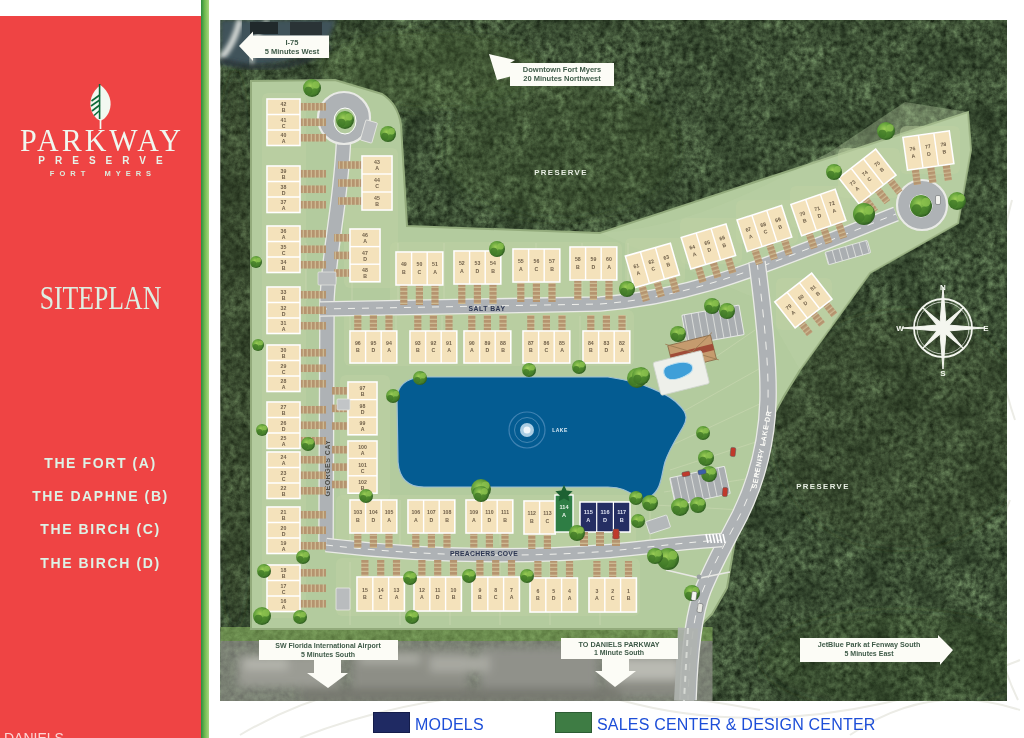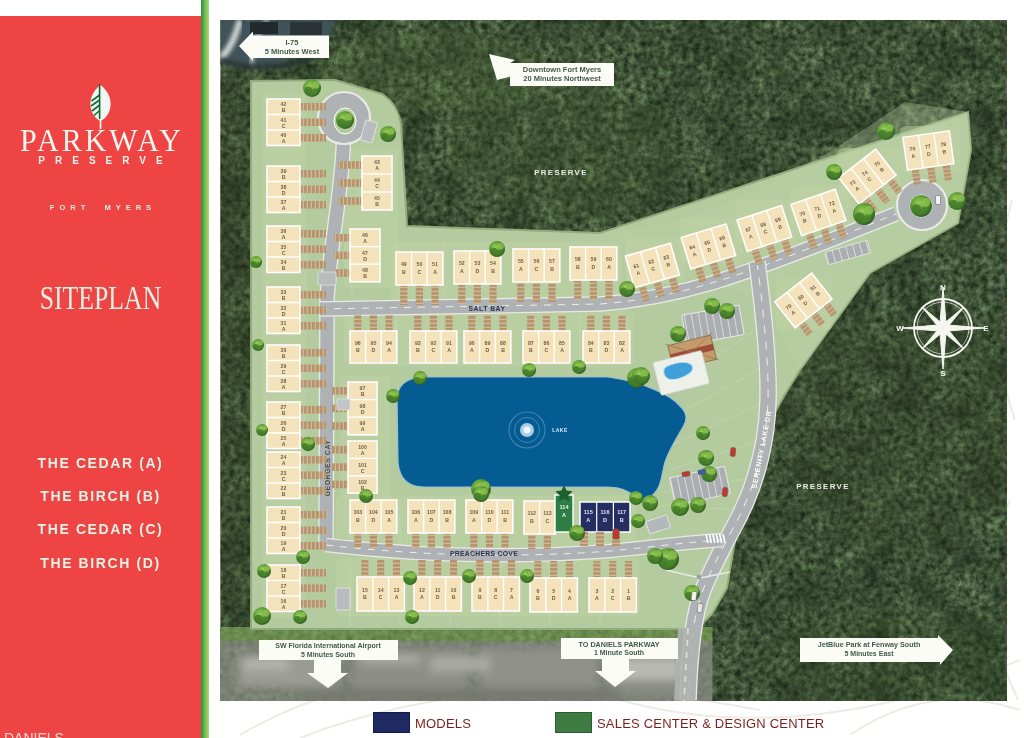--- a/index.html
+++ b/index.html
@@ -4,27 +4,27 @@
 <style>
 html,body{margin:0;padding:0;width:1024px;height:738px;overflow:hidden;background:#ffffff;font-family:"Liberation Sans",sans-serif;-webkit-font-smoothing:antialiased;}
 *{-webkit-font-smoothing:antialiased;}
 #page{position:relative;width:1024px;height:738px;background:#ffffff;}
 #map{position:absolute;left:0;top:0;z-index:2;}
 #sidebar{position:absolute;left:0;top:16px;width:201px;height:738px;background:#ef4444;z-index:5;}
 #stripe{position:absolute;left:201px;top:0;width:8px;height:738px;background:linear-gradient(90deg,#2e8a3e,#6cb84d 45%,#a9d77f);z-index:5;}
 .sbt{position:absolute;width:201px;text-align:center;color:#e5f2e7;}
 #logo-parkway{top:107px;font-family:"Liberation Serif",serif;font-size:30px;letter-spacing:3px;text-indent:3px;color:#f0f7ef;font-weight:400;transform:scaleY(1.08);}
 #logo-preserve{top:139px;font-size:10px;font-weight:bold;letter-spacing:10px;text-indent:10px;color:#e8f2e8;}
-#logo-fm{top:153px;font-size:7.5px;font-weight:bold;letter-spacing:5px;text-indent:5px;color:#dcebdd;margin-top:34px;}
+#logo-fm{top:153px;font-size:7.5px;font-weight:bold;letter-spacing:5px;text-indent:5px;color:#dcebdd;}
 #siteplan{top:264px;font-family:"Liberation Serif",serif;font-size:33px;letter-spacing:0px;color:#ddefe3;transform:scaleX(0.78) scaleY(1.02);}
 .model{font-size:14px;font-weight:bold;letter-spacing:1.6px;color:#ddf2e6;}
 #swfl{position:absolute;left:4px;top:714px;font-size:14px;color:rgba(255,255,255,0.78);z-index:6;}
 #legend{position:absolute;top:710px;left:0;width:1024px;height:28px;z-index:4;}
 .lgsq{position:absolute;width:35px;height:19px;top:2px;}
-.lgtx{position:absolute;top:6px;font-size:13px;color:#7f1d1d;letter-spacing:0.2px;}
+.lgtx{position:absolute;top:6px;font-size:16px;color:#1d4ed8;letter-spacing:0.2px;}
 #wm{position:absolute;right:0;top:0;width:1024px;height:738px;z-index:1;pointer-events:none;}
 </style>
 </head>
 <body>
 <div id="page">
 
 <svg id="wm" width="1024" height="738" viewBox="0 0 1024 738">
 <g fill="none" stroke="#ecece6" stroke-width="2">
 <path d="M240 735 Q400 640 620 700 Q800 750 1020 660"></path>
 <path d="M300 738 Q500 660 760 710"></path>
@@ -1003,23 +1003,23 @@
 <line x1="-8.5" y1="7" x2="-0.8" y2="1"></line>
 <line x1="-6.5" y1="11.5" x2="-0.8" y2="6.5"></line>
 <line x1="-0.9" y1="-20" x2="-0.9" y2="15"></line>
 </g>
 </g>
 </svg>
 <div class="sbt" id="logo-parkway">PARKWAY</div>
 <div class="sbt" id="logo-preserve">PRESERVE</div>
 <div class="sbt" id="logo-fm">FORT&nbsp;&nbsp;MYERS</div>
 <div class="sbt" id="siteplan">SITEPLAN</div>
-<div class="sbt model" style="top:439px;">THE CEDAR (A)</div>
-<div class="sbt model" style="top:472px;">THE BIRCH (B)</div>
-<div class="sbt model" style="top:505px;">THE CEDAR (C)</div>
+<div class="sbt model" style="top:439px;">THE FORT (A)</div>
+<div class="sbt model" style="top:472px;">THE DAPHNE (B)</div>
+<div class="sbt model" style="top:505px;">THE BIRCH (C)</div>
 <div class="sbt model" style="top:539px;">THE BIRCH (D)</div>
 <div id="swfl">DANIELS</div>
 </div>
 
 <div id="stripe"></div>
 
 <div id="legend">
 
 <div class="lgsq" style="left:373px;background:#1f2a63;border:1px solid #141c4a;"></div>
 <div class="lgtx" style="left:415px;">MODELS</div>

